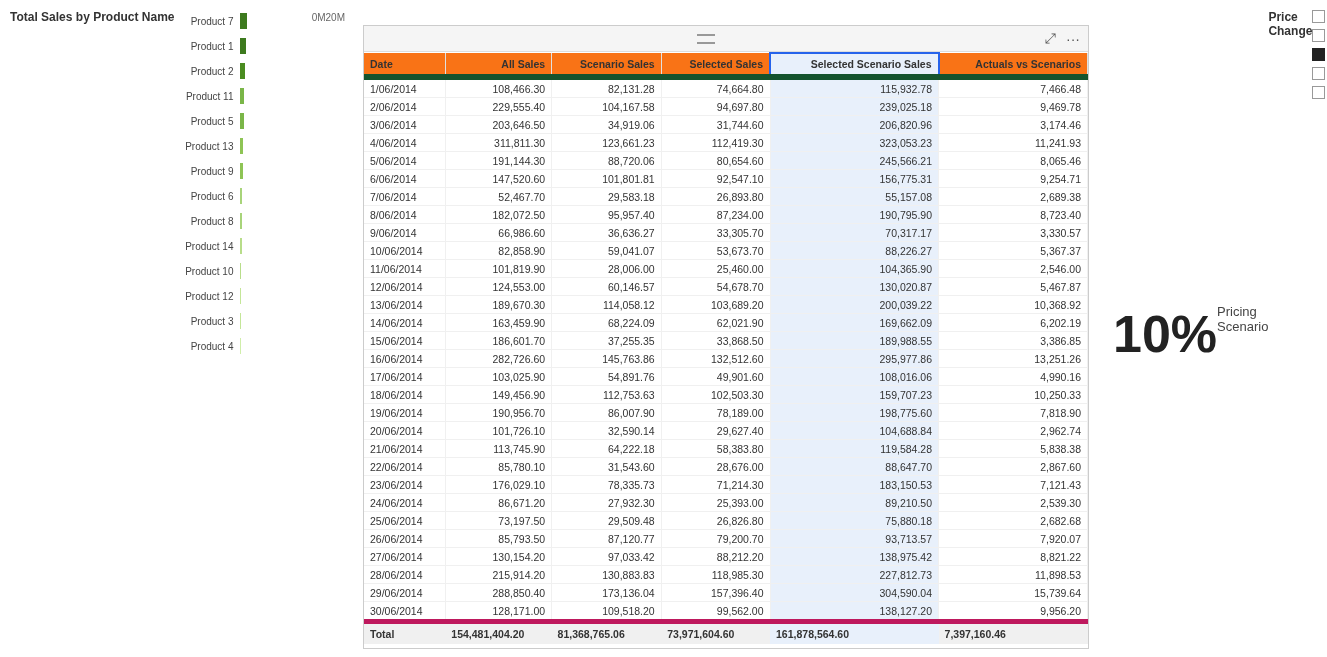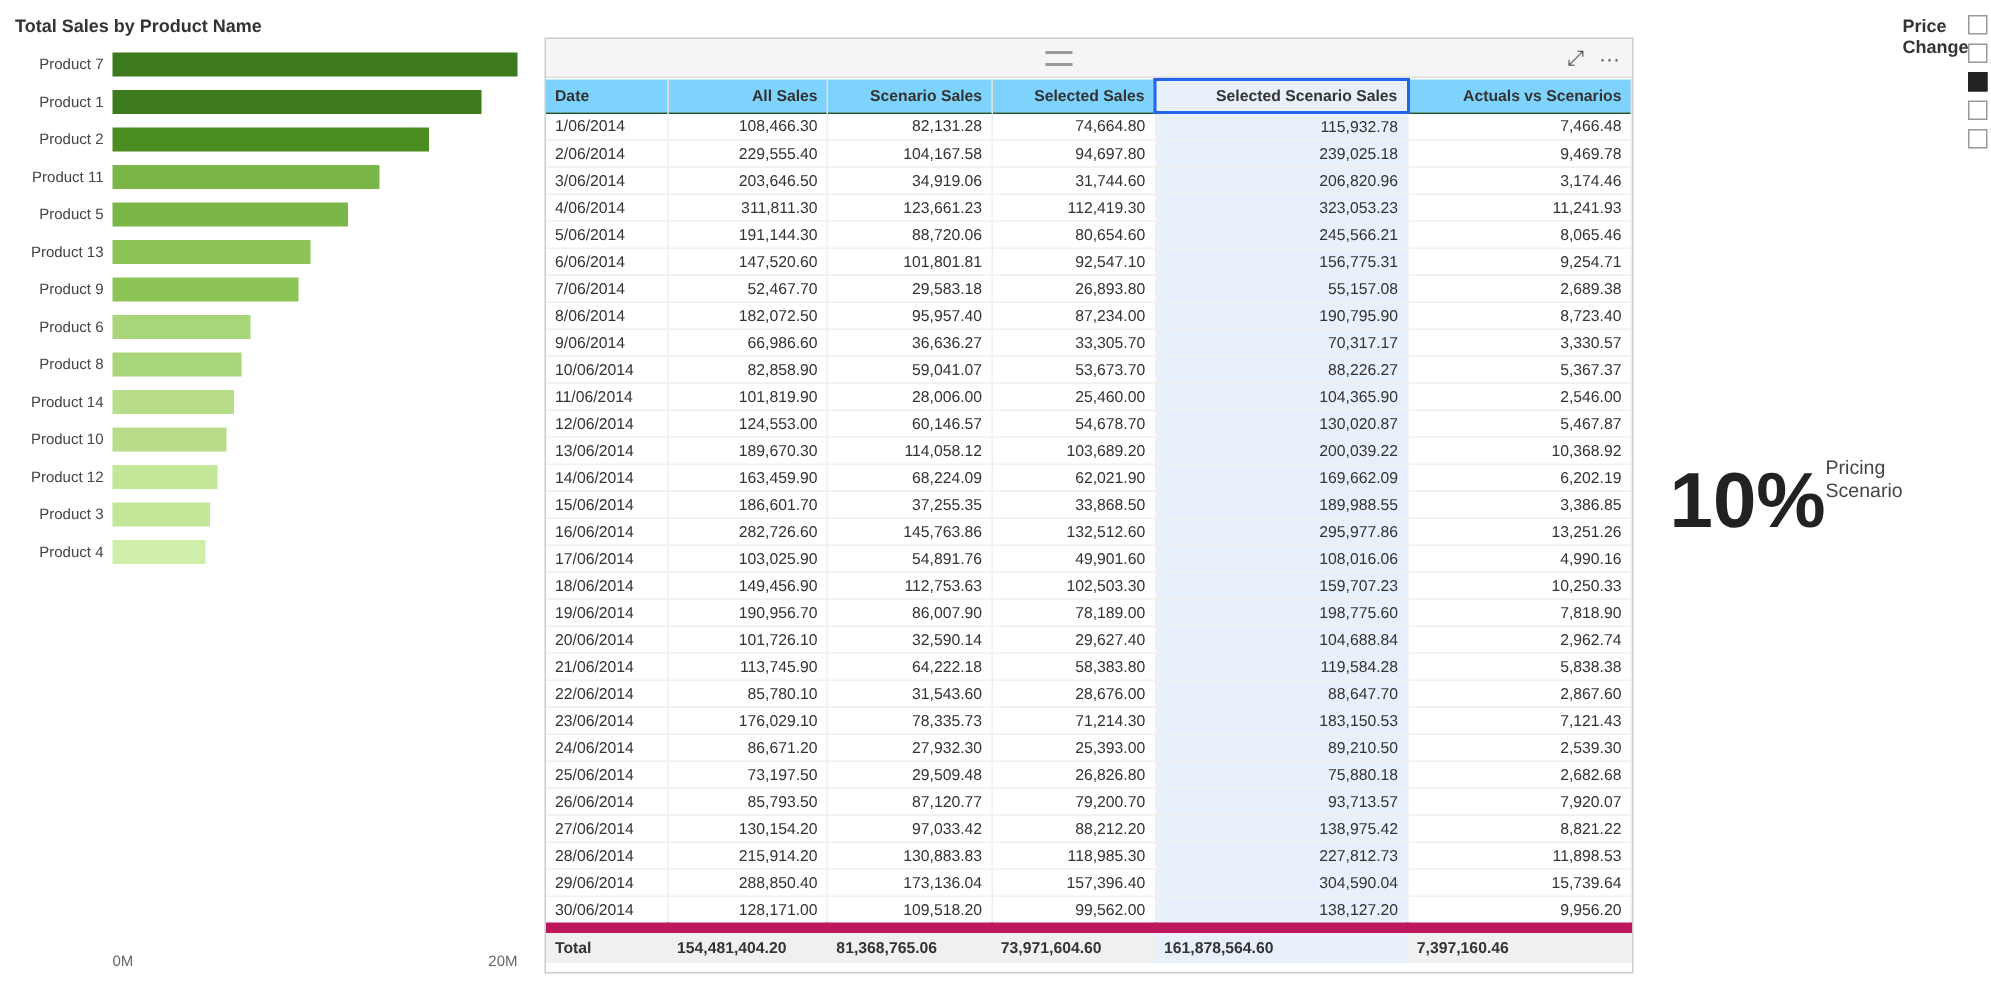--- a/index.html
+++ b/index.html
@@ -11,21 +11,20 @@
       overflow: hidden;
       display: flex;
       flex-direction: row;
     }
 
     
     .left-panel {
       width: 355px;
       padding: 10px 10px 10px 10px;
       display: flex;
-      flex-direction: column;
       flex-shrink: 0;
     }
     .chart-title {
       font-size: 12px;
       font-weight: 600;
       color: #333;
       margin-bottom: 8px;
     }
     .bar-chart {
       flex: 1;
@@ -122,22 +121,22 @@
     .table-scroll {
       overflow-y: auto;
       flex: 1;
     }
     table {
       width: 100%;
       border-collapse: collapse;
       font-size: 10.5px;
     }
     thead tr {
-      background: #7dd3fc;
-      border-bottom: 1px solid #14532d;
+      background: #f97316;
+      border-bottom: 6px solid #14532d;
     }
     thead th {
       padding: 4px 6px;
       text-align: right;
       font-weight: 600;
       color: #333;
       border-right: 1px solid #e0e0e0;
       white-space: nowrap;
     }
     thead th:first-child {
@@ -158,21 +157,21 @@
     }
     .col-highlighted {
       background: #e8f0fb;
     }
     .col-highlighted-header {
       background: #e8f0fb;
       border: 2px solid #2563eb !important;
     }
     tfoot tr {
       background: #f0f0f0;
-      border-top: 7px solid #be185d;
+      border-top: 5px solid #be185d;
       margin-top: 36px;
     }
     tfoot td {
       padding: 4px 6px;
       text-align: left;
       font-weight: 700;
       color: #333;
       white-space: nowrap;
     }
     tfoot td:first-child {

